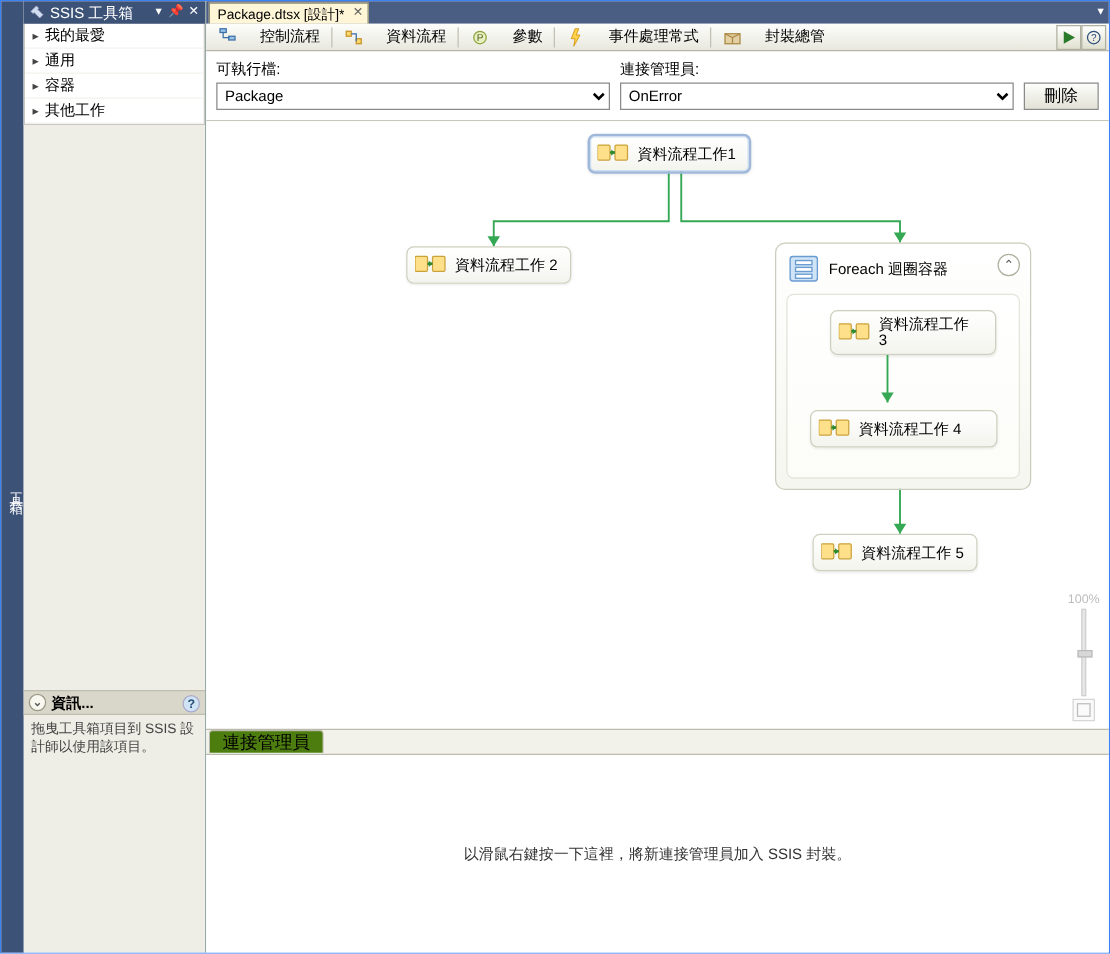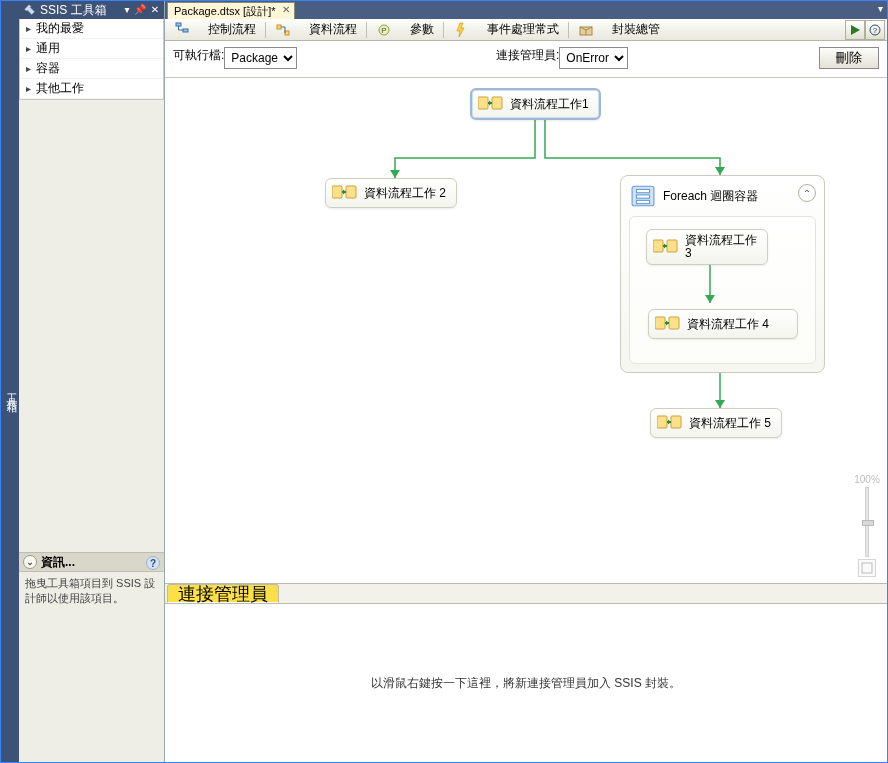--- a/index.html
+++ b/index.html
@@ -37,21 +37,21 @@
 .toolbar { height:22px; background:linear-gradient(#fdfdfb,#e8e8de); border-bottom:1px solid #b6b6a8; display:flex; align-items:center; padding:0 2px; position:relative;}
 .tbtn { height:20px; padding:0 6px; display:flex; align-items:center; gap:18px; border:1px solid transparent; cursor:pointer; font-size:12px;}
 .tsep{width:1px;height:16px;background:#c0c0b4;margin:0 2px;}
 .toolbar .right{position:absolute;right:2px;top:1px;display:flex;}
 .toolbar .right button{width:20px;height:20px;border:1px solid #b0b0a0;background:linear-gradient(#fff,#e0e0d0);cursor:pointer;font-size:12px;display:flex;align-items:center;justify-content:center;}
 
 .ticon{width:16px;height:16px;display:inline-block;}
 .ic-flow svg,.ic-data svg,.ic-param svg,.ic-event svg,.ic-pkg svg{width:16px;height:16px;}
 
 .selectors { padding:6px 8px 8px 8px; background:#fff; display:flex; gap:8px; border-bottom:1px solid #c7c7bc; align-items:flex-end;}
-.selgrp { display:flex; flex-direction:row; }
+.selgrp { display:flex; flex-direction:column; }
 .selgrp label{font-size:12px;margin-bottom:2px;}
 .selgrp select{height:22px;border:1px solid #8a8a8a;background:#fff;font-size:12px;padding:0 2px;}
 .delbtn{height:22px;width:60px;border:1px solid #8a8a8a;background:linear-gradient(#fdfdfb,#e2e2d6);cursor:pointer;}
 
 
 .canvas-wrap{flex:1;position:relative;background:#fff;overflow:hidden;border-bottom:1px solid #bcbcae;}
 .canvas{position:absolute;inset:0;}
 
 
 .task{position:absolute;background:linear-gradient(#ffffff,#f4f4ee);border:1px solid #cfcfbf;border-radius:6px;box-shadow:0 1px 2px rgba(0,0,0,0.08);display:flex;align-items:center;padding:4px 10px 4px 6px;gap:6px;}
@@ -72,21 +72,21 @@
 
 
 .zoom{position:absolute;right:6px;bottom:6px;width:28px;display:flex;flex-direction:column;align-items:center;gap:2px;color:#bdbdbd;font-size:10px;}
 .zoom .track{width:4px;height:70px;background:#e6e6e6;border:1px solid #d0d0d0;position:relative;}
 .zoom .thumb{position:absolute;left:-4px;top:32px;width:12px;height:6px;background:#d8d8d8;border:1px solid #bbb;}
 .zoom .fit{width:18px;height:18px;border:1px solid #d6d6d6;background:#fafafa;display:flex;align-items:center;justify-content:center;}
 
 
 .conn { height:178px; display:flex; flex-direction:column;}
 .conn-tabs{height:20px;background:#f2f2ea;border-bottom:1px solid #bcbcae;display:flex;align-items:flex-end;}
-.conn-tab{height:19px;padding:0 10px;border:1px solid #bcbcae;border-bottom:1px solid #fff;background:#fde047;font-size:18px;display:flex;align-items:center;margin-left:2px;border-top-left-radius:3px;border-top-right-radius:3px;}
+.conn-tab{height:19px;padding:0 10px;border:1px solid #bcbcae;border-bottom:1px solid #fff;background:#4d7c0f;font-size:14px;display:flex;align-items:center;margin-left:2px;border-top-left-radius:3px;border-top-right-radius:3px;}
 .conn-body{flex:1;background:#fff;display:flex;align-items:center;justify-content:center;color:#333;font-size:12px;}
 
 </style>
 </head>
 <body>
 
 <div class="app">
 
   <div class="side">
     <div class="vtab">工具箱</div>
@@ -267,21 +267,21 @@
         <div class="container" style="left:455px;top:97px;width:205px;">
           <div class="container-head">
             <span class="lp-ico"><svg viewBox="0 0 24 22" width="28" height="24">
                   <use href="#loopi"></use>
                 </svg></span>
             <span>Foreach 迴圈容器</span>
           </div>
           <span class="collapse-btn">⌃</span>
           <div class="container-inner" style="height:148px;">
 
-            <div class="task" style="position:relative;width:122px;left:2px;top:0;">
+            <div class="task" style="position:relative;width:133px;left:20px;top:0;">
               <span class="df-ico">
                   <svg viewBox="0 0 26 20">
                     <use href="#dfi"></use>
                   </svg>
                 </span>
               <span style="line-height:1.1"><span>資料流程工作</span><br><span>3</span></span>
             </div>
 
             <svg class="arrows" style="position:absolute;left:0;top:0" width="180" height="150">
               <line x1="80" y1="48" x2="80" y2="86"></line>

